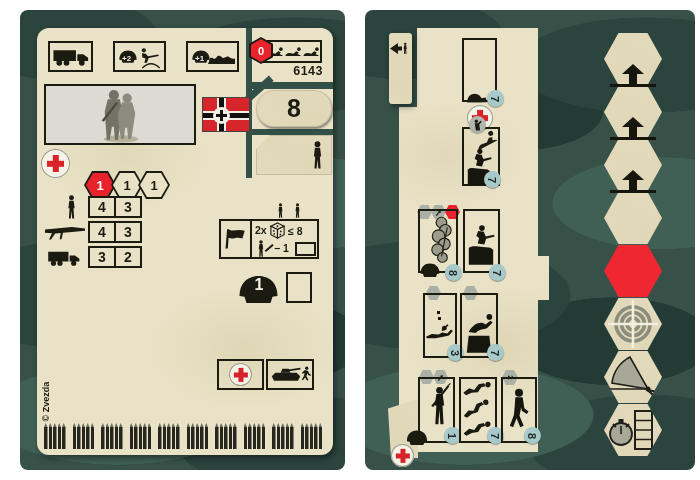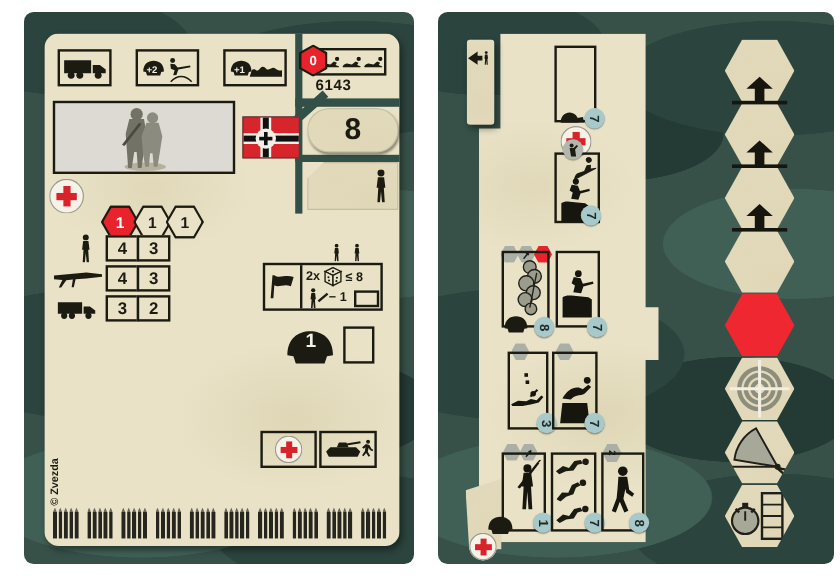--- a/index.html
+++ b/index.html
@@ -131,21 +131,21 @@
         <use href="#g-crawler"></use>
       </svg>
     <svg viewBox="0 0 17 9" style="width:16px;height:9px" class="ink">
         <use href="#g-crawler"></use>
       </svg>
   </div>
   <div class="abs hexV" style="left:249px;top:37px;width:24px;height:27px;background:#1b1b12;"></div>
   <div class="abs hexV flex" style="left:251px;top:39px;width:20px;height:23px;background:#e8232b;color:#fff;font-size:11px;font-weight:700;">
     <span>0</span>
   </div>
-  <div class="abs b" style="left:263px;top:64px;width:60px;text-align:left;font-size:12.5px;letter-spacing:.5px;">6143</div>
+  <div class="abs b" style="left:263px;top:64px;width:60px;text-align:right;font-size:12.5px;letter-spacing:.5px;">6143</div>
 
   <div class="abs thinbox" style="left:44px;top:84px;width:152px;height:61px;background:#dcdad2;">
     <svg viewBox="0 0 80 56" style="width:100%;height:100%">
       <ellipse cx="41" cy="52" rx="17" ry="3.5" fill="#b7b19b"></ellipse>
       <g fill="#727266">
           <circle cx="34" cy="9" r="5"></circle>
           <path d="M28 13h12l2 12-2 14-2 14h-3l-1-13h-2l-2 13h-3l-1-14-1-14z"></path>
         </g>
       <g fill="#8b8b7f">
           <circle cx="47" cy="12" r="4.6"></circle>

